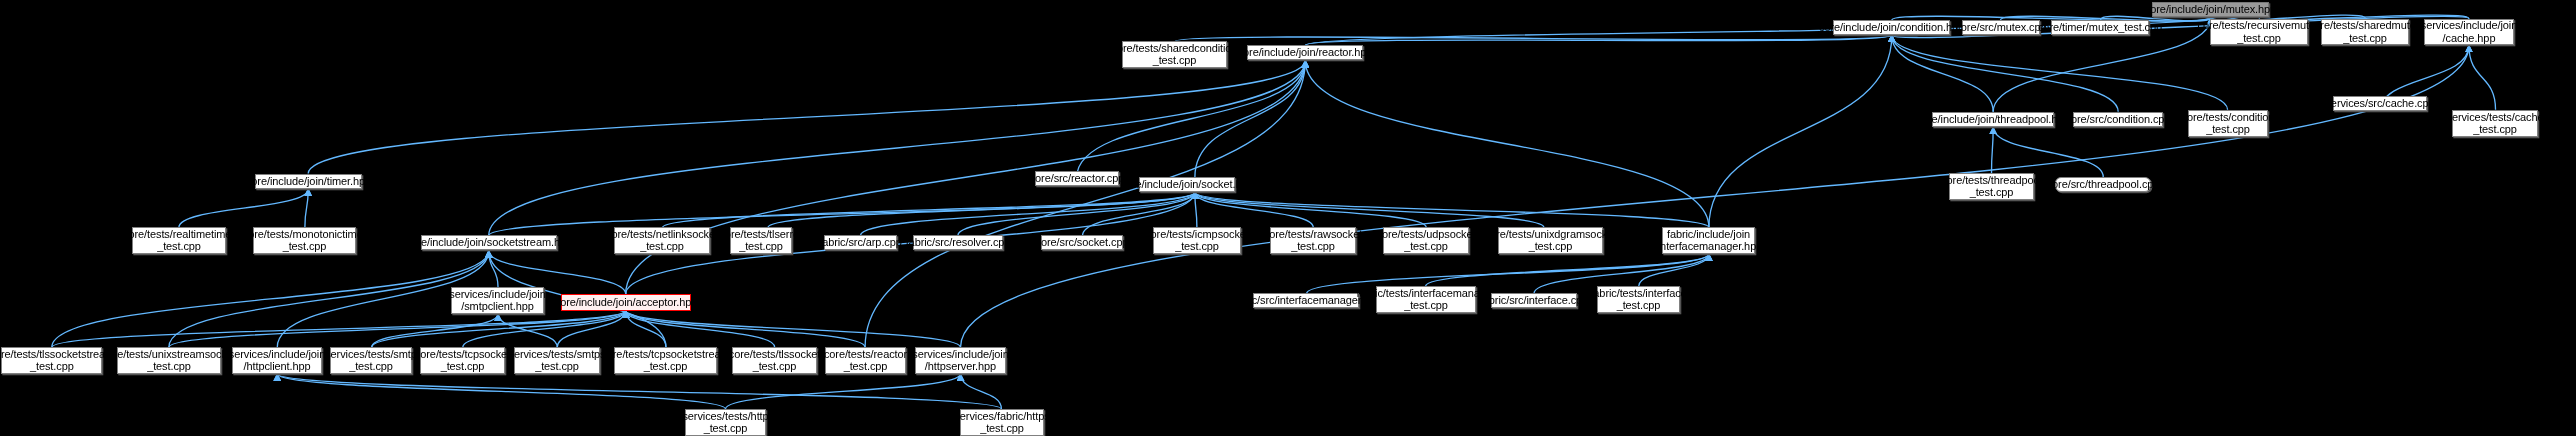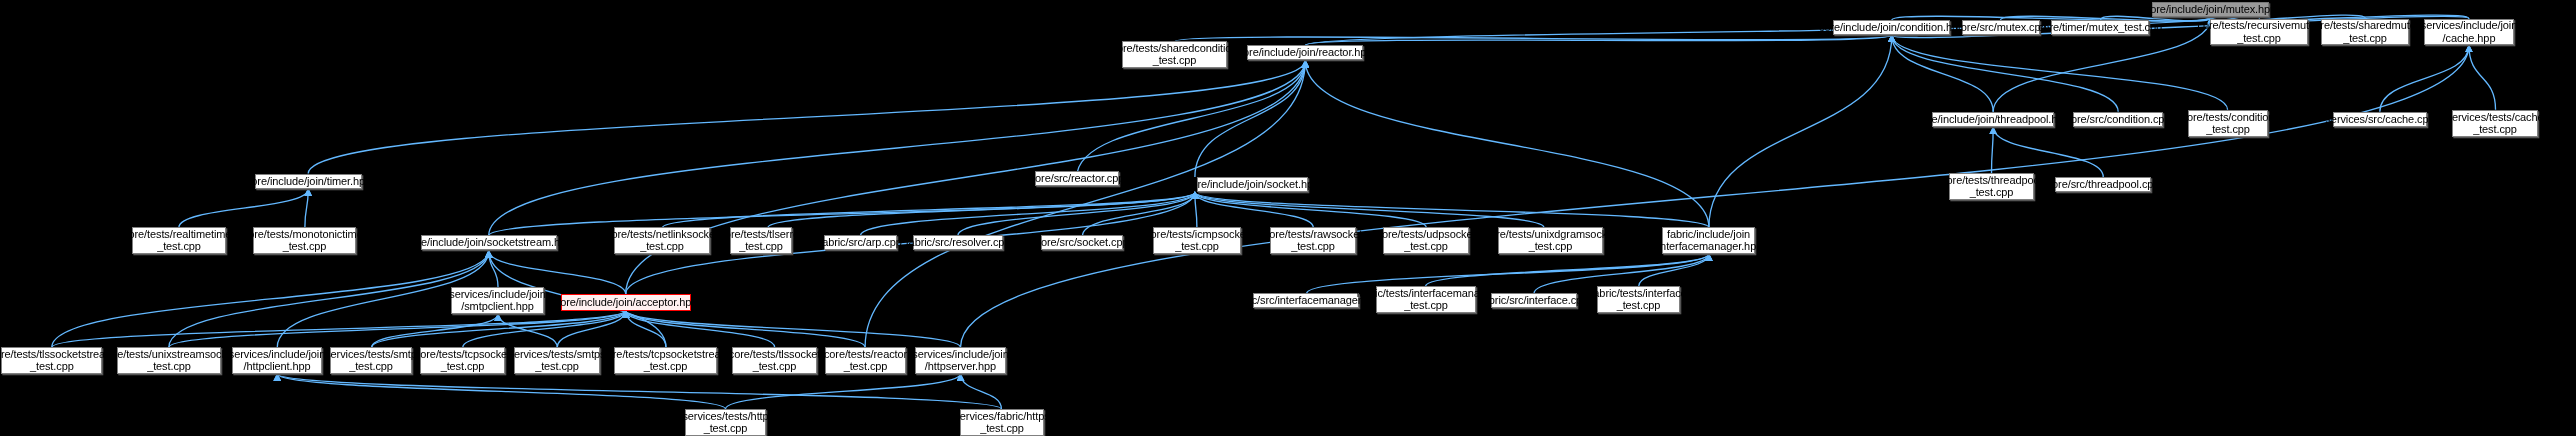--- a/index.html
+++ b/index.html
@@ -116,29 +116,29 @@
 _test.cpp</div>
       <div class="node" style="left: 2424px; top: 18.6px; width: 90px; height: 26.6px;">services/include/join
 /cache.hpp</div>
       <div class="node" style="left: 1122px; top: 41px; width: 105px; height: 26.6px;">core/tests/sharedcondition
 _test.cpp</div>
       <div class="node" style="left: 1247px; top: 45px; width: 116px; height: 15.3px;">core/include/join/reactor.hpp</div>
       <div class="node" style="left: 1932px; top: 112px; width: 122px; height: 15.3px;">core/include/join/threadpool.hpp</div>
       <div class="node" style="left: 2073px; top: 112px; width: 90px; height: 15.3px;">core/src/condition.cpp</div>
       <div class="node" style="left: 2188px; top: 110px; width: 80px; height: 26.6px;">core/tests/condition
 _test.cpp</div>
-      <div class="node" style="left: 2333px; top: 112px; width: 94px; height: 15.3px;">services/src/cache.cpp</div>
+      <div class="node" style="left: 2333px; top: 96px; width: 94px; height: 15.3px;">services/src/cache.cpp</div>
       <div class="node" style="left: 2452px; top: 110px; width: 86px; height: 26.6px;">services/tests/cache
 _test.cpp</div>
       <div class="node" style="left: 1949px; top: 173px; width: 85px; height: 26.6px;">core/tests/threadpool
 _test.cpp</div>
-      <div class="node" style="left: 2055px; top: 177px; width: 96px; height: 15.3px;">core/src/threadpool.cpp</div>
+      <div class="node" style="left: 2055px; top: 177px; width: 96px; height: 15.3px; border-radius: 6px;">core/src/threadpool.cpp</div>
       <div class="node" style="left: 255px; top: 174px; width: 107px; height: 15.3px;">core/include/join/timer.hpp</div>
       <div class="node" style="left: 1035px; top: 171px; width: 84px; height: 15.3px;">core/src/reactor.cpp</div>
-      <div class="node" style="left: 1197px; top: 177px; width: 111px; height: 15.3px;">core/include/join/socket.hpp</div>
+      <div class="node" style="left: 1139px; top: 177px; width: 96px; height: 15.3px;">core/include/join/socket.hpp</div>
       <div class="node" style="left: 132px; top: 227px; width: 94px; height: 26.6px;">core/tests/realtimetimer
 _test.cpp</div>
       <div class="node" style="left: 253px; top: 227px; width: 103px; height: 26.6px;">core/tests/monotonictimer
 _test.cpp</div>
       <div class="node" style="left: 421px; top: 235px; width: 136px; height: 15.3px;">core/include/join/socketstream.hpp</div>
       <div class="node" style="left: 614px; top: 227px; width: 96px; height: 26.6px;">core/tests/netlinksocket
 _test.cpp</div>
       <div class="node" style="left: 730px; top: 227px; width: 62px; height: 26.6px;">core/tests/tlserror
 _test.cpp</div>
       <div class="node" style="left: 824px; top: 235px; width: 73px; height: 15.3px;">fabric/src/arp.cpp</div>

